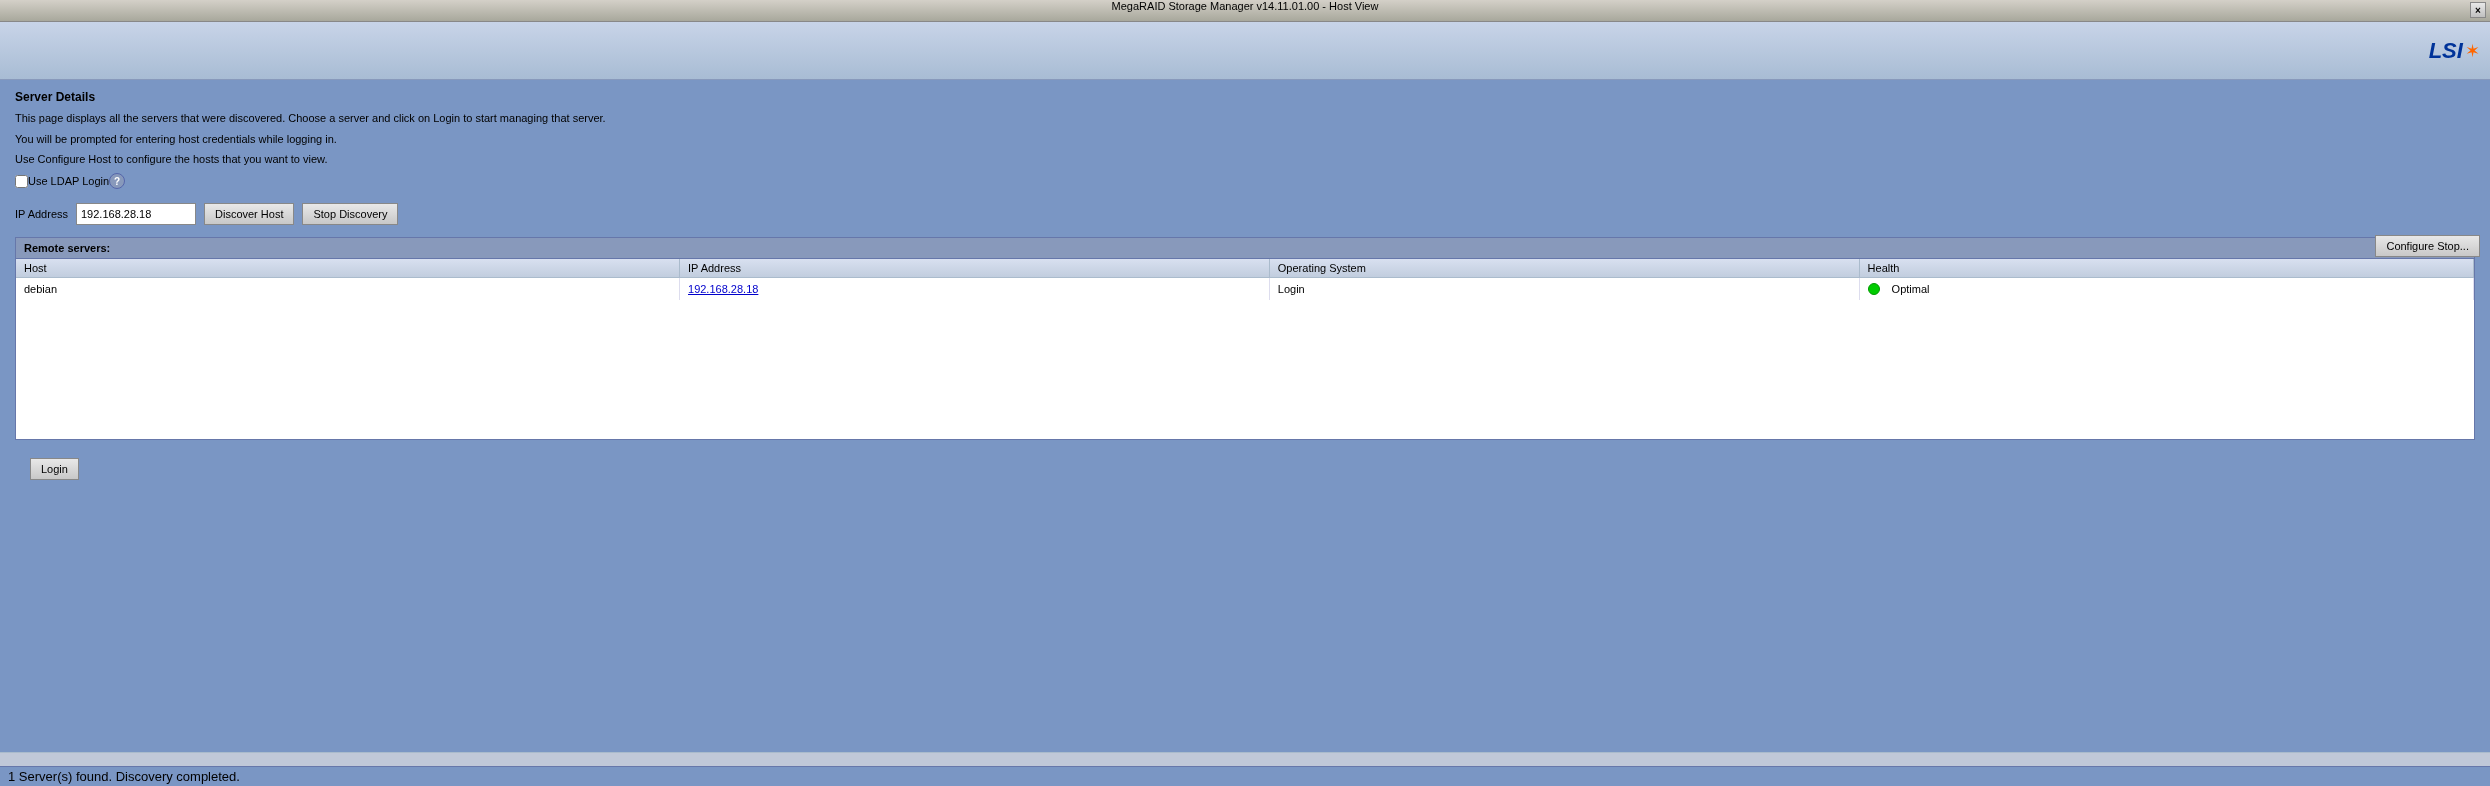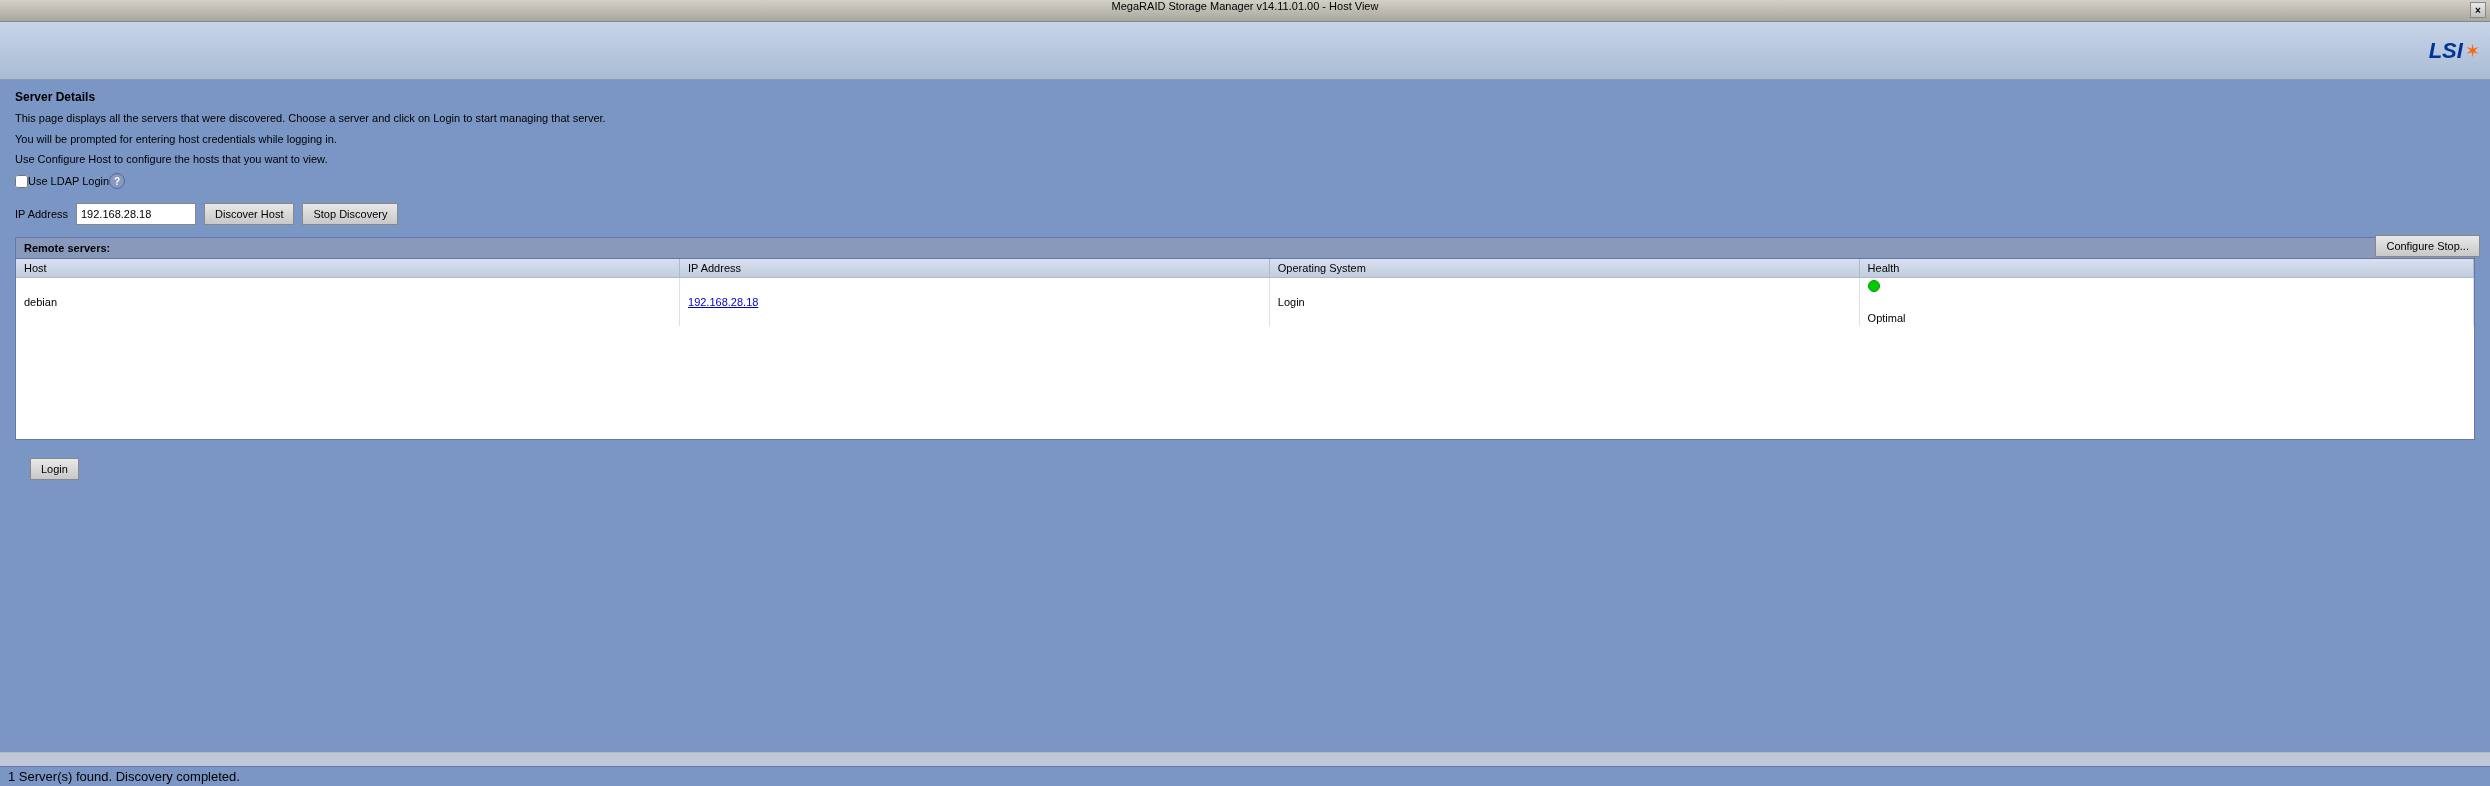--- a/index.html
+++ b/index.html
@@ -212,22 +212,21 @@
 
     .ip-link {
       color: #0000cc;
       text-decoration: underline;
       cursor: pointer;
     }
 
     .health-optimal {
       display: flex;
       align-items: flex-start;
-      gap: 20px;
-      flex-direction: column;
+      gap: 12px;
     }
 
     .green-dot {
       width: 12px;
       height: 12px;
       background: #00cc00;
       border-radius: 50%;
       display: inline-block;
       border: 1px solid #009900;
     }

